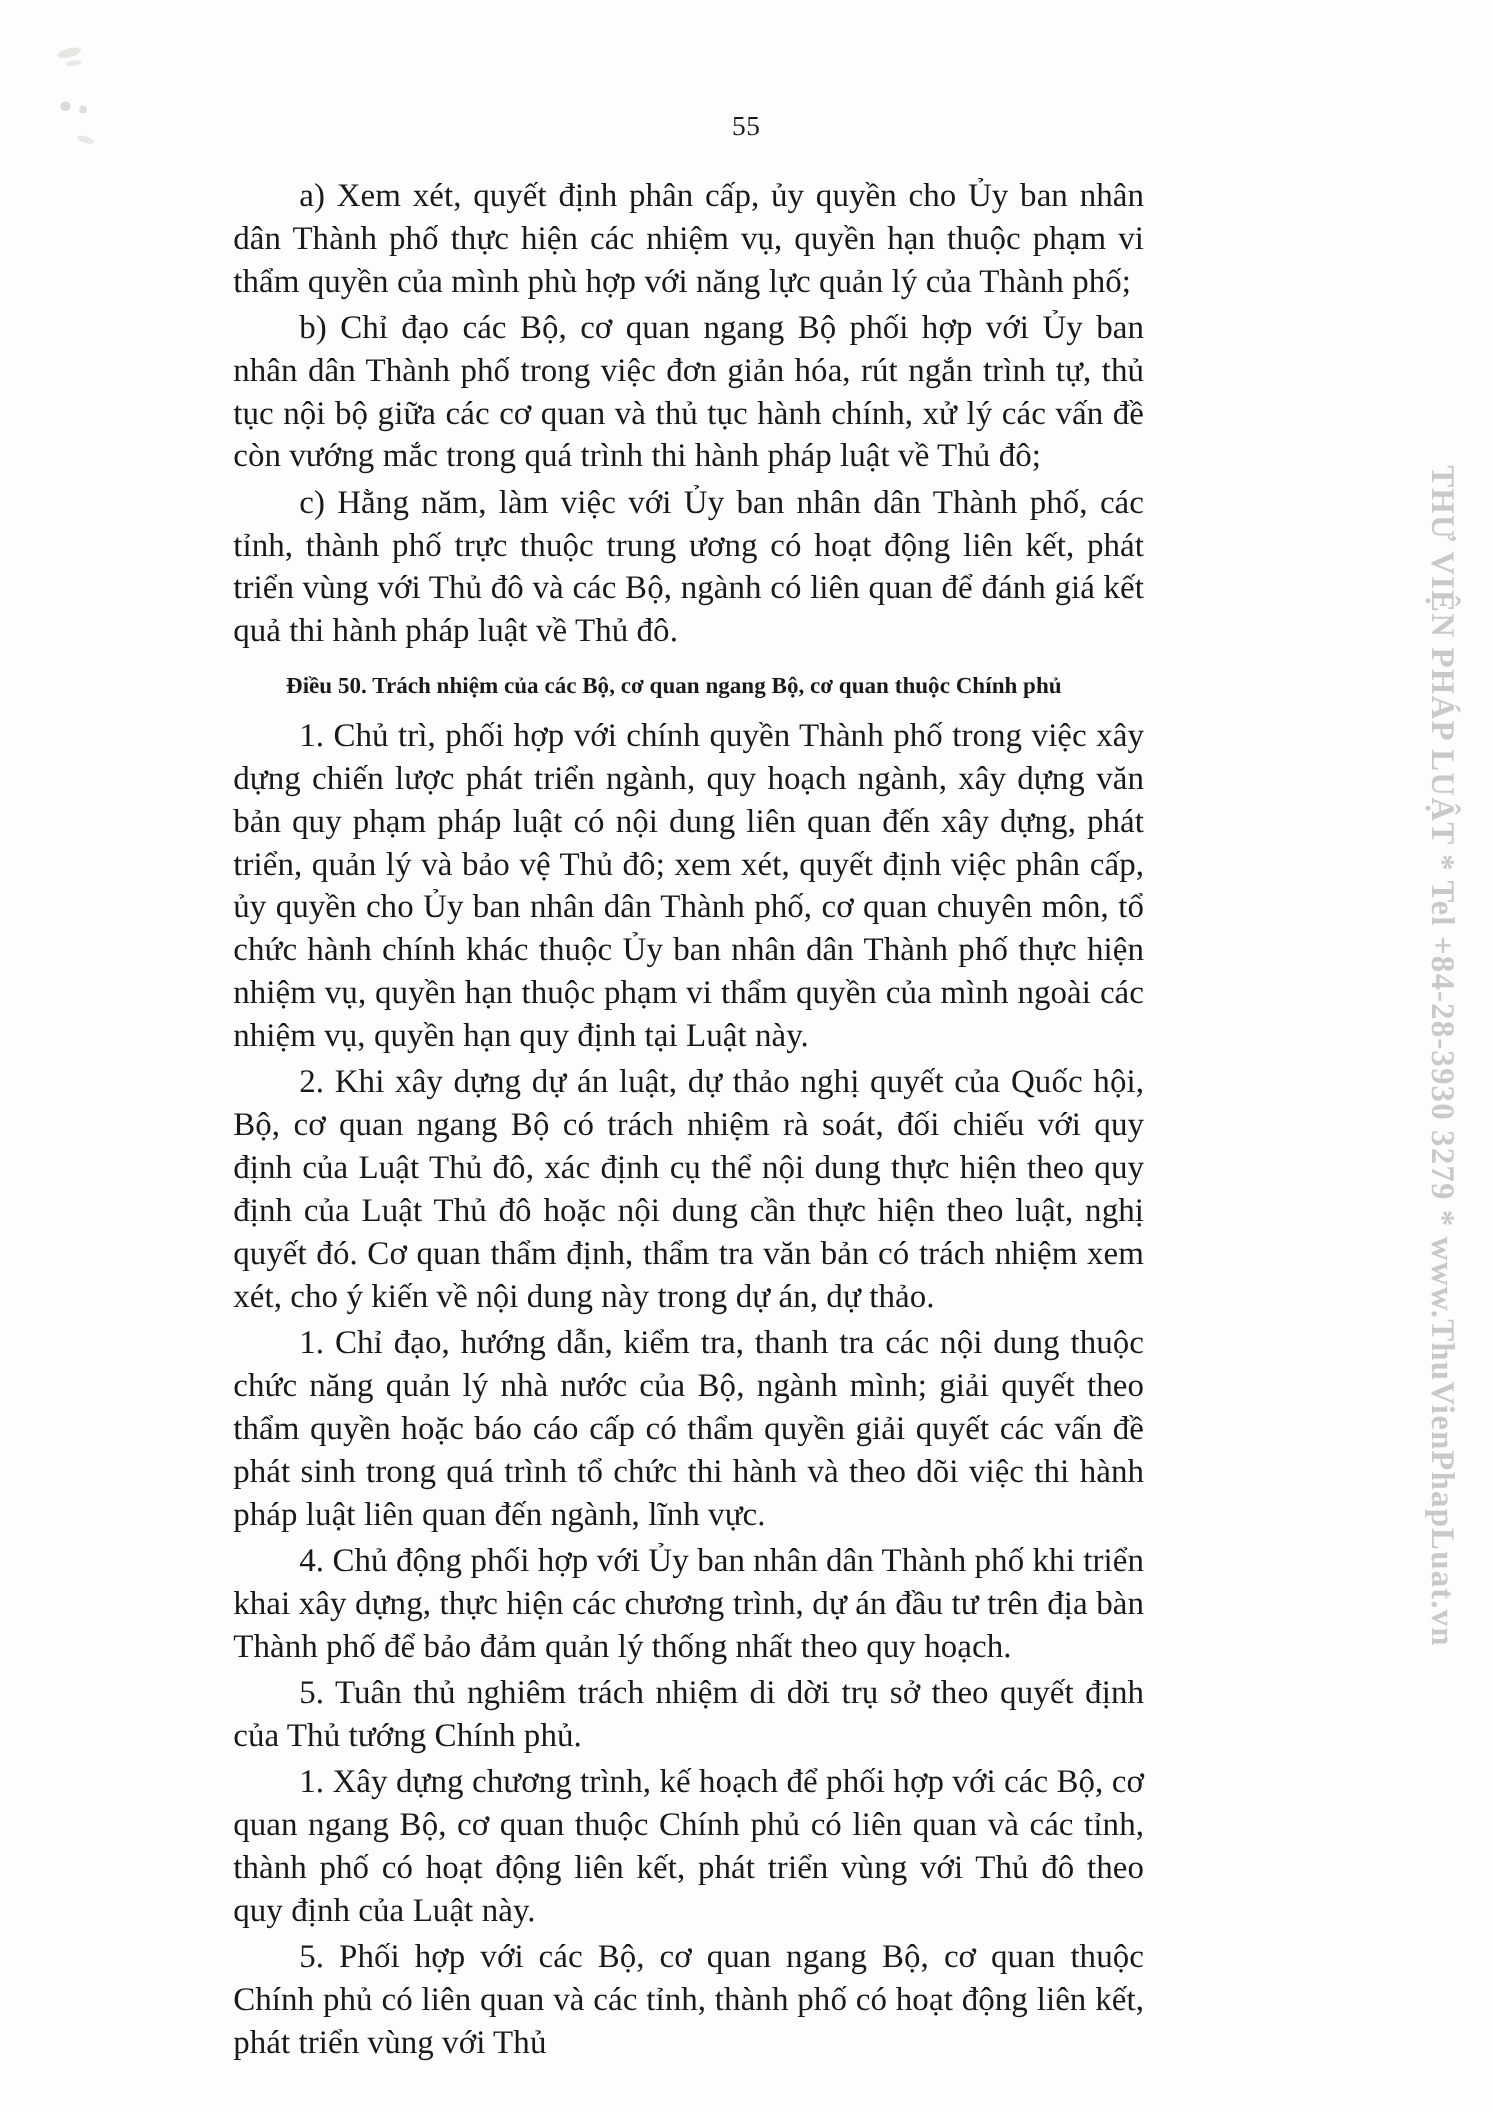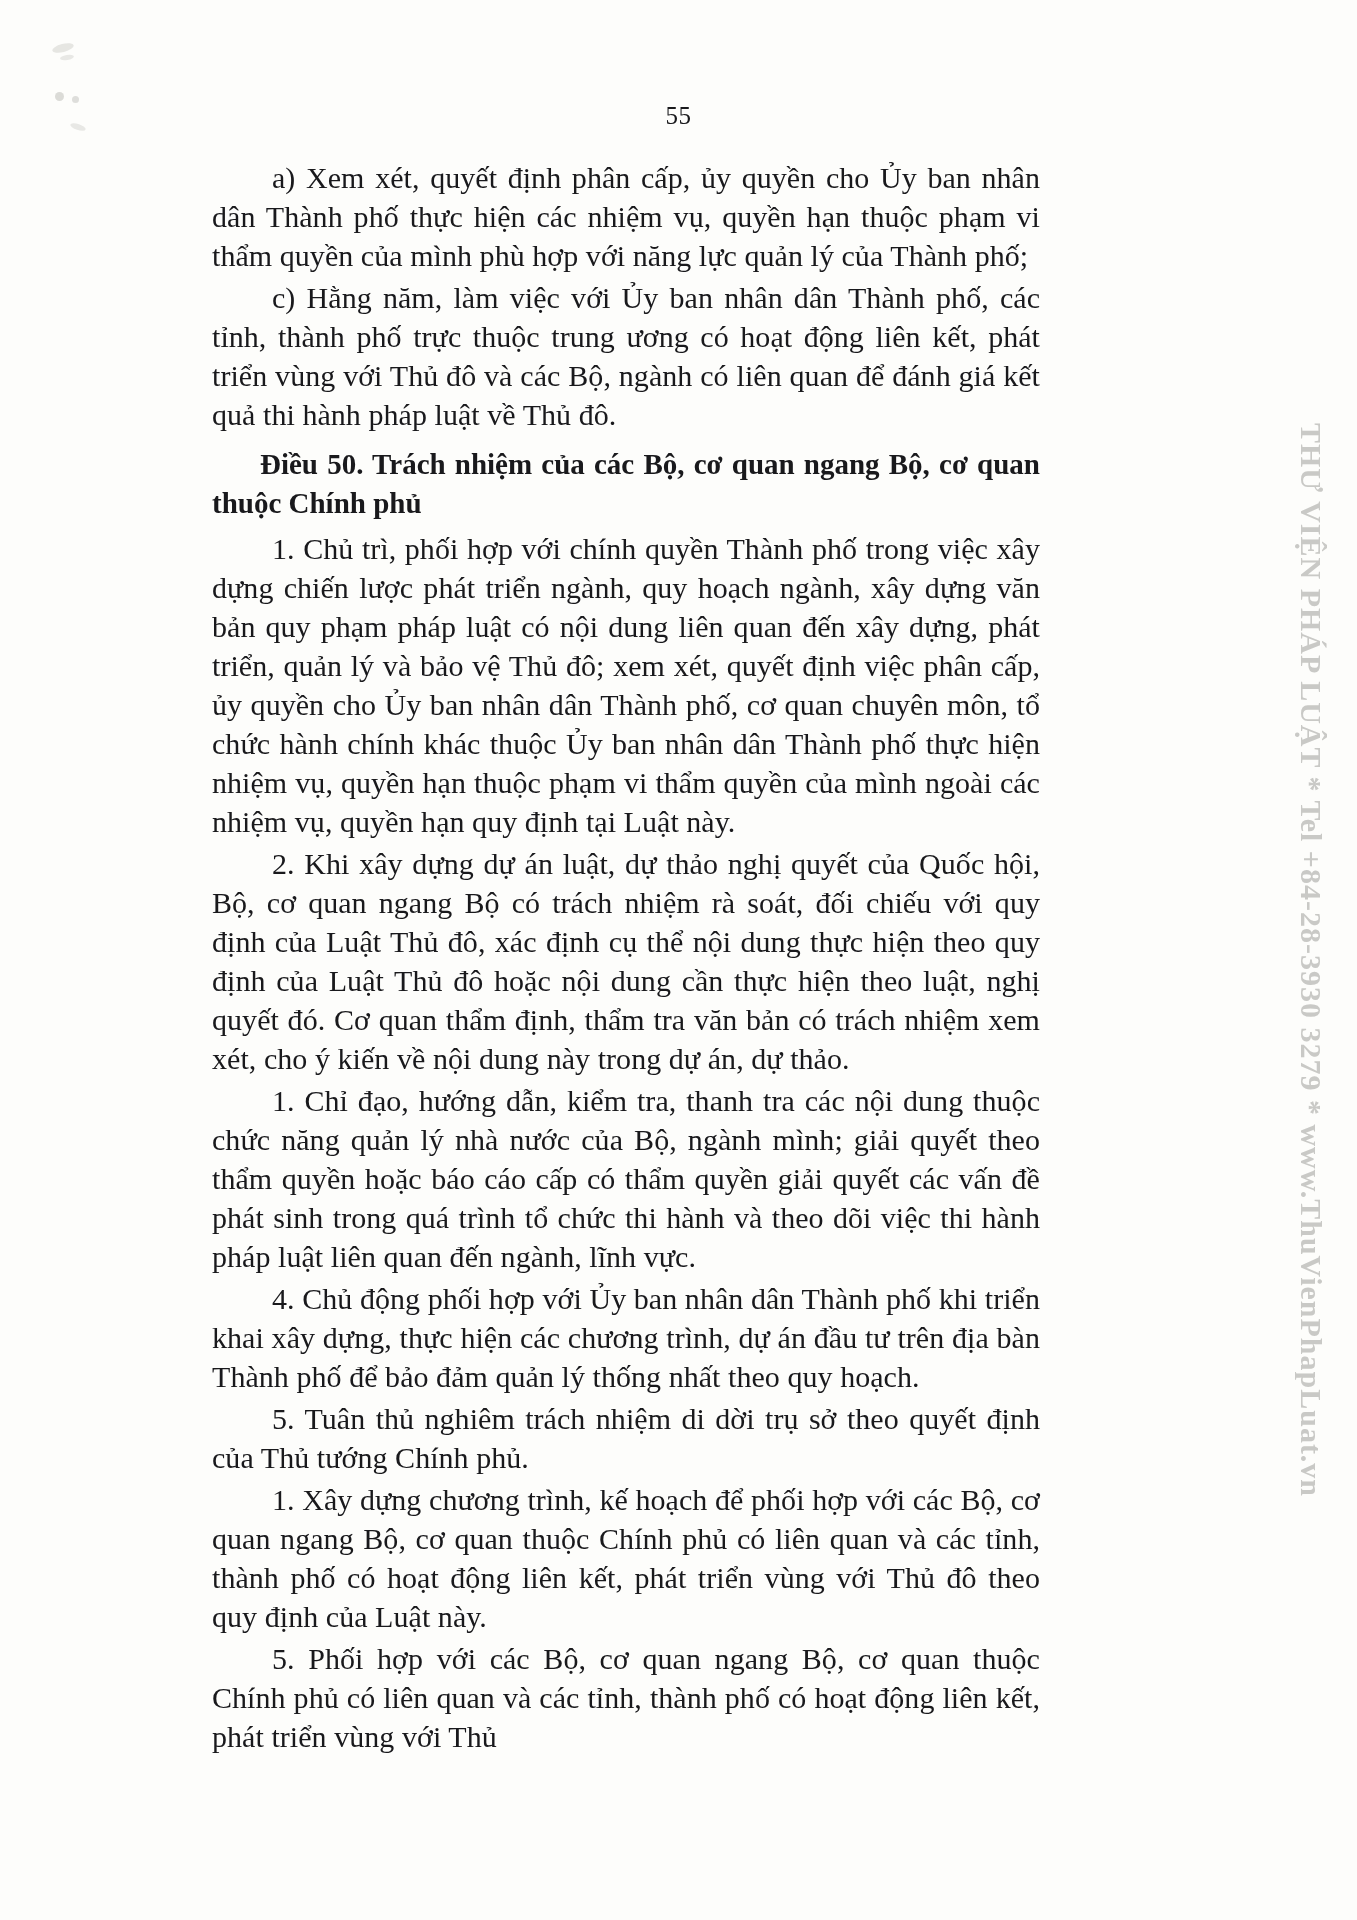--- a/index.html
+++ b/index.html
@@ -50,21 +50,21 @@
     margin: 0 0 3px 0;
     font-size: 30px;
     line-height: 39px;
     text-align: justify;
     text-indent: 60px;
     letter-spacing: .05px;
   }
 
   p.heading {
     margin: 11px 0 6px 0;
-    font-size: 29px;
+    font-size: 21px;
     line-height: 39px;
     font-weight: bold;
     text-align: justify;
     text-indent: 48px;
   }
 
   
   .watermark {
     position: absolute;
     right: 16px;
@@ -96,20 +96,21 @@
   <div class="speck s1"></div>
   <div class="speck s2"></div>
   <div class="speck s3"></div>
   <div class="speck s4"></div>
   <div class="speck s5"></div>
 
   <div class="page-number">55</div>
 
   <div class="body-col">
     <p class="para">a) Xem xét, quyết định phân cấp, ủy quyền cho Ủy ban nhân dân Thành phố thực hiện các nhiệm vụ, quyền hạn thuộc phạm vi thẩm quyền của mình phù hợp với năng lực quản lý của Thành phố;</p>
+    <p class="para">b) Chỉ đạo các Bộ, cơ quan ngang Bộ phối hợp với Ủy ban nhân dân Thành phố trong việc đơn giản hóa, rút ngắn trình tự, thủ tục nội bộ giữa các cơ quan và thủ tục hành chính, xử lý các vấn đề còn vướng mắc trong quá trình thi hành pháp luật về Thủ đô;</p>
     <p class="para">c) Hằng năm, làm việc với Ủy ban nhân dân Thành phố, các tỉnh, thành phố trực thuộc trung ương có hoạt động liên kết, phát triển vùng với Thủ đô và các Bộ, ngành có liên quan để đánh giá kết quả thi hành pháp luật về Thủ đô.</p>
     <p class="heading">Điều 50. Trách nhiệm của các Bộ, cơ quan ngang Bộ, cơ quan thuộc Chính phủ</p>
     <p class="para">1. Chủ trì, phối hợp với chính quyền Thành phố trong việc xây dựng chiến lược phát triển ngành, quy hoạch ngành, xây dựng văn bản quy phạm pháp luật có nội dung liên quan đến xây dựng, phát triển, quản lý và bảo vệ Thủ đô; xem xét, quyết định việc phân cấp, ủy quyền cho Ủy ban nhân dân Thành phố, cơ quan chuyên môn, tổ chức hành chính khác thuộc Ủy ban nhân dân Thành phố thực hiện nhiệm vụ, quyền hạn thuộc phạm vi thẩm quyền của mình ngoài các nhiệm vụ, quyền hạn quy định tại Luật này.</p>
     <p class="para">2. Khi xây dựng dự án luật, dự thảo nghị quyết của Quốc hội, Bộ, cơ quan ngang Bộ có trách nhiệm rà soát, đối chiếu với quy định của Luật Thủ đô, xác định cụ thể nội dung thực hiện theo quy định của Luật Thủ đô hoặc nội dung cần thực hiện theo luật, nghị quyết đó. Cơ quan thẩm định, thẩm tra văn bản có trách nhiệm xem xét, cho ý kiến về nội dung này trong dự án, dự thảo.</p>
     <p class="para">1. Chỉ đạo, hướng dẫn, kiểm tra, thanh tra các nội dung thuộc chức năng quản lý nhà nước của Bộ, ngành mình; giải quyết theo thẩm quyền hoặc báo cáo cấp có thẩm quyền giải quyết các vấn đề phát sinh trong quá trình tổ chức thi hành và theo dõi việc thi hành pháp luật liên quan đến ngành, lĩnh vực.</p>
     <p class="para">4. Chủ động phối hợp với Ủy ban nhân dân Thành phố khi triển khai xây dựng, thực hiện các chương trình, dự án đầu tư trên địa bàn Thành phố để bảo đảm quản lý thống nhất theo quy hoạch.</p>
     <p class="para">5. Tuân thủ nghiêm trách nhiệm di dời trụ sở theo quyết định của Thủ tướng Chính phủ.</p>
     <p class="para">1. Xây dựng chương trình, kế hoạch để phối hợp với các Bộ, cơ quan ngang Bộ, cơ quan thuộc Chính phủ có liên quan và các tỉnh, thành phố có hoạt động liên kết, phát triển vùng với Thủ đô theo quy định của Luật này.</p>
     <p class="para">5. Phối hợp với các Bộ, cơ quan ngang Bộ, cơ quan thuộc Chính phủ có liên quan và các tỉnh, thành phố có hoạt động liên kết, phát triển vùng với Thủ</p>
   </div>

